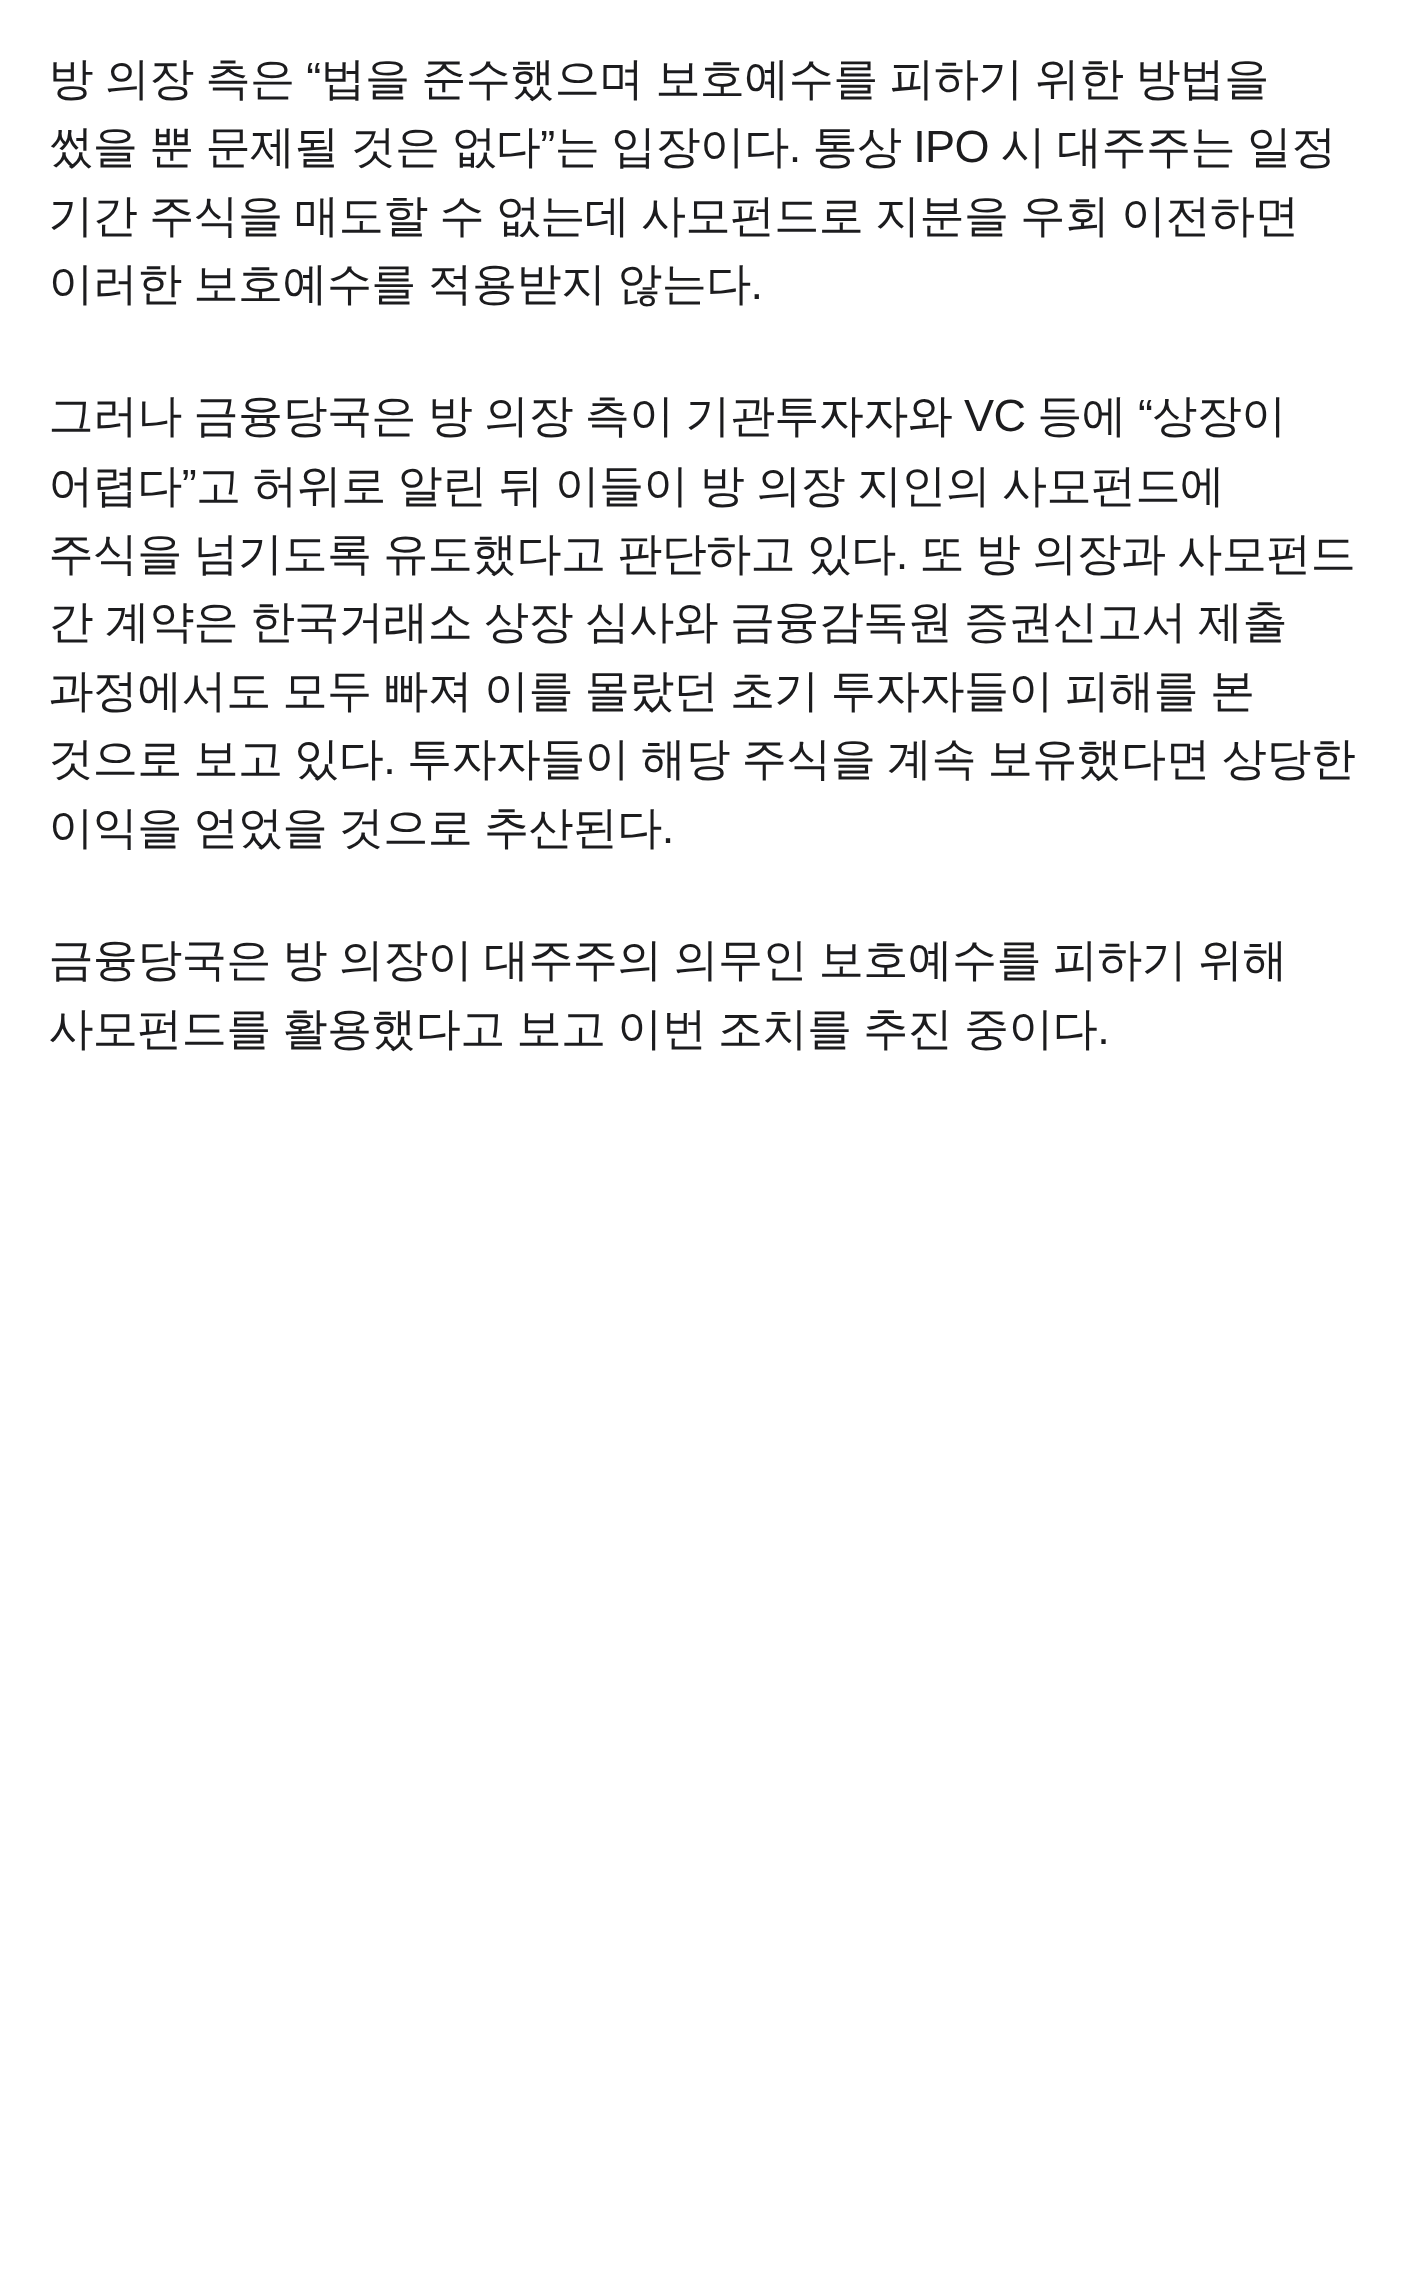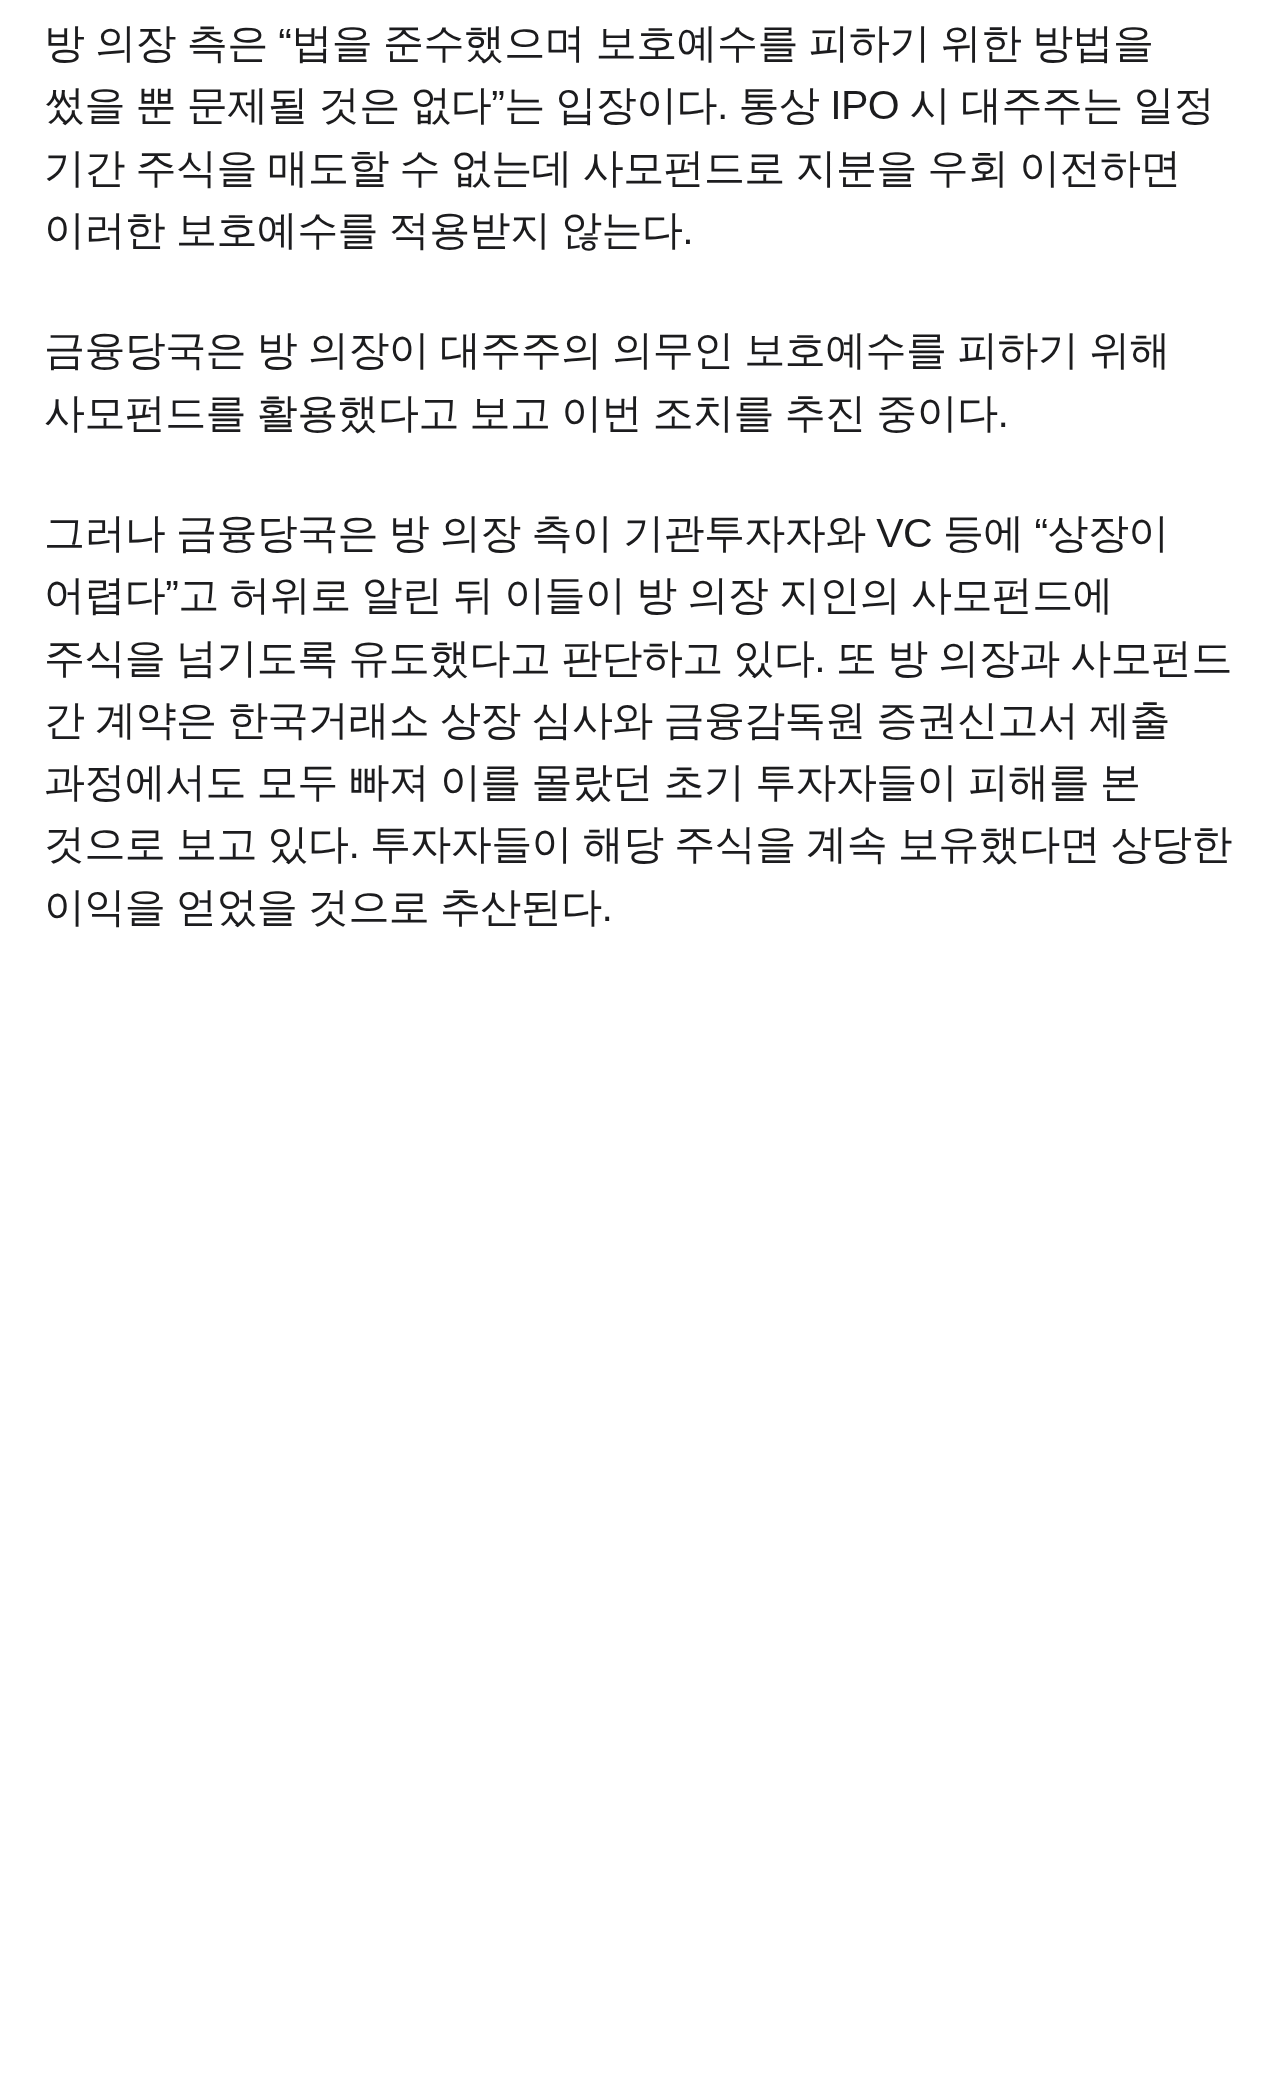--- a/index.html
+++ b/index.html
@@ -10,21 +10,21 @@
   body {
     width: 1280px;
     min-height: 2083px;
     font-family: "Liberation Sans", "DejaVu Sans", sans-serif;
     color: #1a1a1c;
     -webkit-font-smoothing: antialiased;
   }
   .article {
     box-sizing: border-box;
     width: 1280px;
-    padding: 12px 44px 40px 44px;
+    padding: 40px 44px 40px 44px;
   }
   .para {
     font-size: 41px;
     line-height: 1.52;
     letter-spacing: -0.6px;
     color: #1c1c1e;
     margin: 0 0 58px 0;
     text-align: left;
     word-break: keep-all;
     overflow-wrap: break-word;
@@ -32,15 +32,15 @@
   }
   .para:last-child {
     margin-bottom: 0;
   }
 </style>
 </head>
 <body>
 
 <div class="article">
   <p class="para">방 의장 측은 “법을 준수했으며 보호예수를 피하기 위한 방법을 썼을 뿐 문제될 것은 없다”는 입장이다. 통상 IPO 시 대주주는 일정 기간 주식을 매도할 수 없는데 사모펀드로 지분을 우회 이전하면 이러한 보호예수를 적용받지 않는다.</p>
+  <p class="para">그러나 금융당국은 방 의장 측이 기관투자자와 VC 등에 “상장이 어렵다”고 허위로 알린 뒤 이들이 방 의장 지인의 사모펀드에 주식을 넘기도록 유도했다고 판단하고 있다. 또 방 의장과 사모펀드 간 계약은 한국거래소 상장 심사와 금융감독원 증권신고서 제출 과정에서도 모두 빠져 이를 몰랐던 초기 투자자들이 피해를 본 것으로 보고 있다. 투자자들이 해당 주식을 계속 보유했다면 상당한 이익을 얻었을 것으로 추산된다.</p>
   <p class="para">금융당국은 방 의장이 대주주의 의무인 보호예수를 피하기 위해 사모펀드를 활용했다고 보고 이번 조치를 추진 중이다.</p>
-  <p class="para">그러나 금융당국은 방 의장 측이 기관투자자와 VC 등에 “상장이 어렵다”고 허위로 알린 뒤 이들이 방 의장 지인의 사모펀드에 주식을 넘기도록 유도했다고 판단하고 있다. 또 방 의장과 사모펀드 간 계약은 한국거래소 상장 심사와 금융감독원 증권신고서 제출 과정에서도 모두 빠져 이를 몰랐던 초기 투자자들이 피해를 본 것으로 보고 있다. 투자자들이 해당 주식을 계속 보유했다면 상당한 이익을 얻었을 것으로 추산된다.</p>
 </div>
 
 </body></html>

